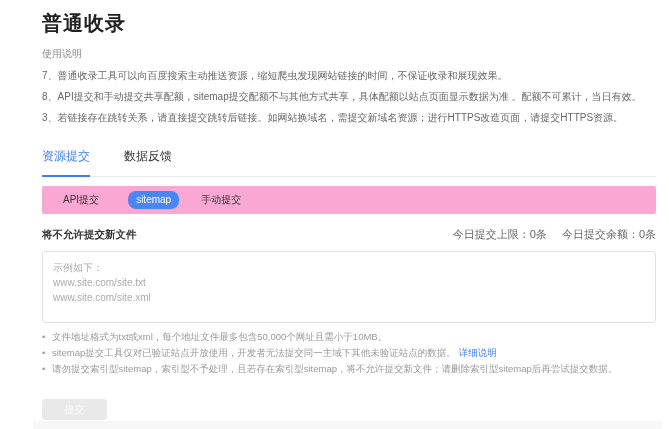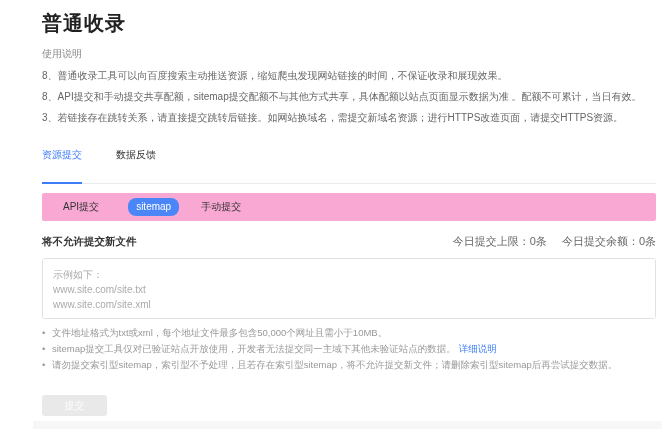--- a/index.html
+++ b/index.html
@@ -9,36 +9,36 @@
     font-family:"Liberation Sans","DejaVu Sans",sans-serif;
     -webkit-font-smoothing:antialiased;
   }
   .page { position:relative; width:669px; height:429px; padding:10px 13px 0 42px; }
 
   .title { margin:2px 0 0; font-size:20px; line-height:23px; font-weight:700; color:#222; letter-spacing:1px; }
   .usage { margin-top:12px; font-size:10px; color:#888; }
   .ins   { margin-top:8px; font-size:10px; line-height:13px; color:#666; }
 
   .tabs { margin-top:24px; display:flex; border-bottom:1px solid #ebebeb; }
-  .tab  { font-size:10px; color:#333; padding-bottom:20px; margin-right:34px;
+  .tab  { font-size:12px; color:#333; padding-bottom:10px; margin-right:34px;
           border-bottom:2px solid transparent; margin-bottom:-1px; cursor:pointer; }
   .tab.active { color:#3e7dfa; border-bottom-color:#3e7dfa; }
 
   .subtab-bar { margin-top:9px; height:28px; background:#f9a8d4; border-radius:2px;
                 display:flex; align-items:center; padding-left:21px; }
   .subtab { font-size:10px; color:#333; margin-right:29px; cursor:pointer; }
   .subtab.pill { background:#4a86f7; color:#fff; padding:4px 8px; border-radius:8px;
                  margin-right:22px; line-height:10px; }
 
   .label-row { margin-top:13px; display:flex; justify-content:space-between; align-items:baseline; }
   .field-label { font-size:10.5px; font-weight:700; color:#333; }
   .quota { font-size:11px; color:#666; }
   .quota .pair + .pair { margin-left:12px; }
 
-  .url-input { display:block; margin-top:9px; width:100%; height:61px;
+  .url-input { display:block; margin-top:9px; width:100%; height:72px;
                border:1px solid #e2e2e2; border-radius:3px; background:#fff;
                padding:8px 10px; font-size:10px; line-height:15px; color:#333;
                resize:none; outline:none;
                font-family:"Liberation Sans","DejaVu Sans",sans-serif; }
   .url-input::placeholder { color:#ababab; }
 
   .notes { margin:8px 0 0; padding:0; list-style:none; }
   .notes li { position:relative; padding-left:10px; margin-bottom:4px;
               font-size:9.5px; line-height:12px; color:#999; }
   .notes li::before { content:"•"; position:absolute; left:0; top:0; color:#999; }
@@ -51,21 +51,21 @@
   .footer-strip { position:absolute; left:33px; right:7px; bottom:0; height:8px; background:#f7f7f7; }
 </style>
 </head>
 <body>
 
 <div class="page">
 
   <h1 class="title">普通收录</h1>
 
   <div class="usage">使用说明</div>
-  <div class="ins">8、普通收录工具可以向百度搜索主动推送资源，缩短爬虫发现网站链接的时间，不保证收录和展现效果。</div>
+  <div class="ins">7、普通收录工具可以向百度搜索主动推送资源，缩短爬虫发现网站链接的时间，不保证收录和展现效果。</div>
   <div class="ins">8、API提交和手动提交共享配额，sitemap提交配额不与其他方式共享，具体配额以站点页面显示数据为准 。配额不可累计，当日有效。</div>
   <div class="ins">3、若链接存在跳转关系，请直接提交跳转后链接。如网站换域名，需提交新域名资源；进行HTTPS改造页面，请提交HTTPS资源。</div>
 
   <div class="tabs">
     <div class="tab active">资源提交</div>
     <div class="tab">数据反馈</div>
   </div>
 
   <div class="subtab-bar">
     <div class="subtab">API提交</div>

